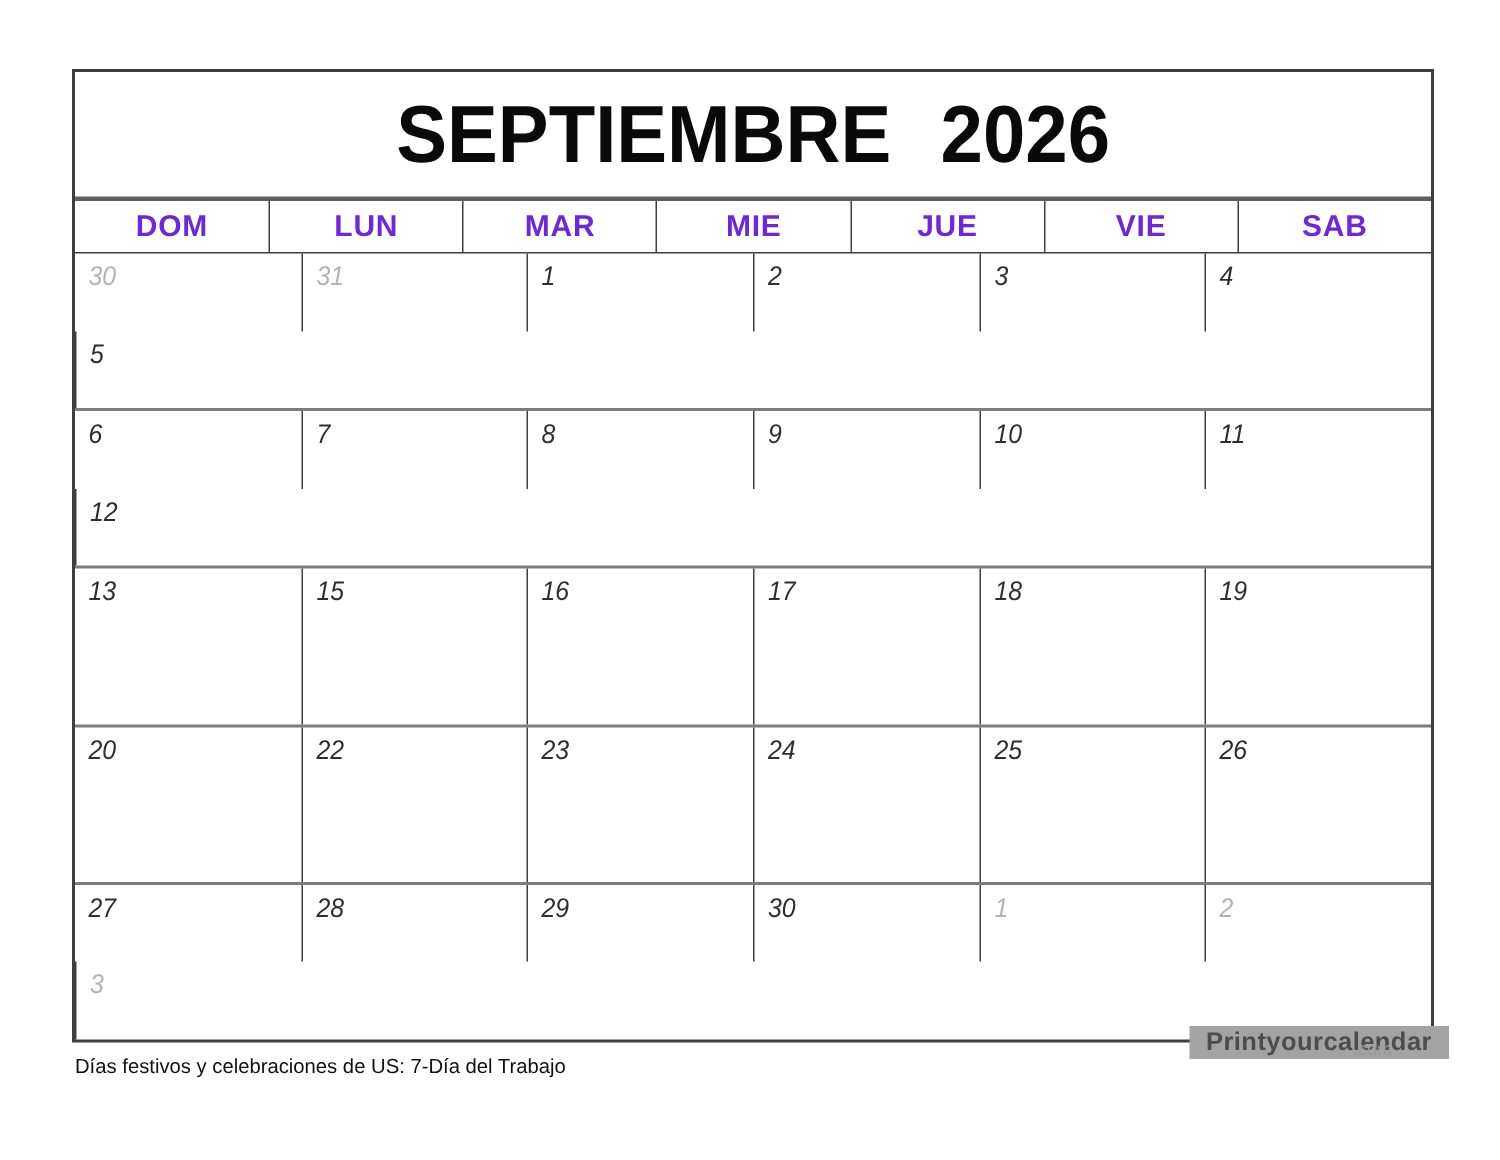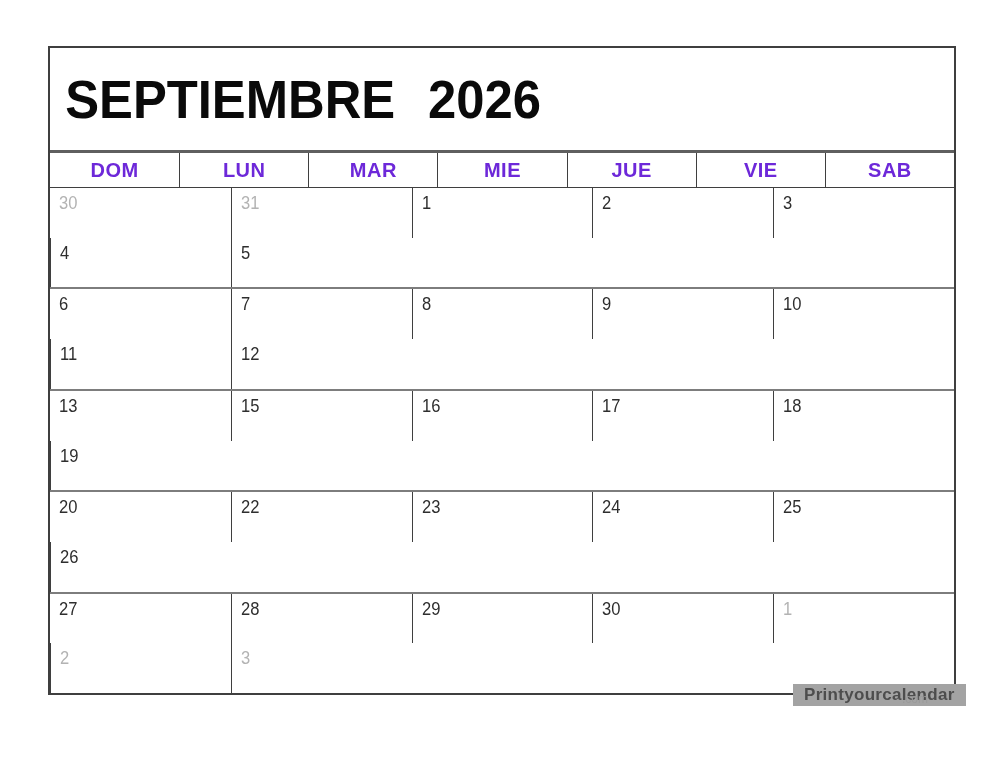--- a/index.html
+++ b/index.html
@@ -26,25 +26,25 @@
     left: 48px;
     top: 46px;
     width: 908px;
     height: 649px;
     border: 2px solid var(--grid-line);
     display: flex;
     flex-direction: column;
     background: #ffffff;
   }
   .title-row {
-    height: 102px;
+    height: 83px;
     flex: none;
     display: flex;
     align-items: center;
-    justify-content: flex-start;
+    justify-content: center;
   }
   .title-row h1 {
     font-size: 54px;
     font-weight: 700;
     color: #0a0a0a;
     letter-spacing: 0px;
     word-spacing: 20px;
     transform: scaleX(0.94);
     white-space: nowrap;
   }
@@ -67,21 +67,22 @@
   }
   .weekday-cell + .weekday-cell { border-left: 1px solid var(--grid-line); text-align: right; }
   .weeks {
     flex: 1;
     display: flex;
     flex-direction: column;
   }
   .week-row {
     flex: 1;
     display: grid;
-    grid-template-columns: repeat(5, 1fr);
+    grid-template-columns: repeat(6, 1fr);
+    font-style: italic;
   }
   .week-row + .week-row { border-top: 2px solid var(--row-separator); }
   .day-cell {
     padding: 5px 0 0 9px;
     overflow: hidden;
   }
   .day-cell + .day-cell { border-left: 1px solid var(--grid-line); }
   .day-number {
     display: inline-block;
     font-size: 18px;
@@ -182,17 +183,18 @@
           <div class="day-cell"><span class="day-number">29</span></div>
           <div class="day-cell"><span class="day-number">30</span></div>
           <div class="day-cell muted"><span class="day-number">1</span></div>
           <div class="day-cell muted"><span class="day-number">2</span></div>
           <div class="day-cell muted"><span class="day-number">3</span></div>
         </div>
       </div>
 
   </div>
 
+  <div class="holidays-note">Días festivos y celebraciones de US: 7-Día del Trabajo</div>
 
   <div class="logo-name">Printyourcalendar</div>
   <div class="logo-suffix">.com</div>
 
 </div>
 
 </body></html>

